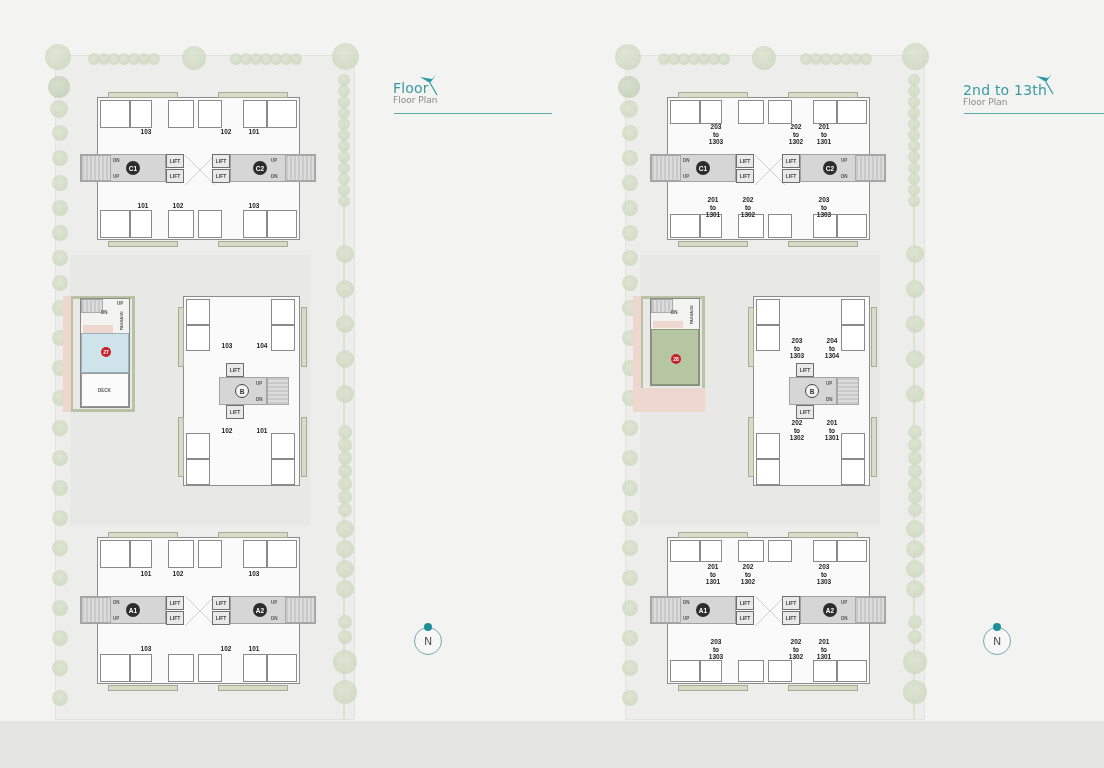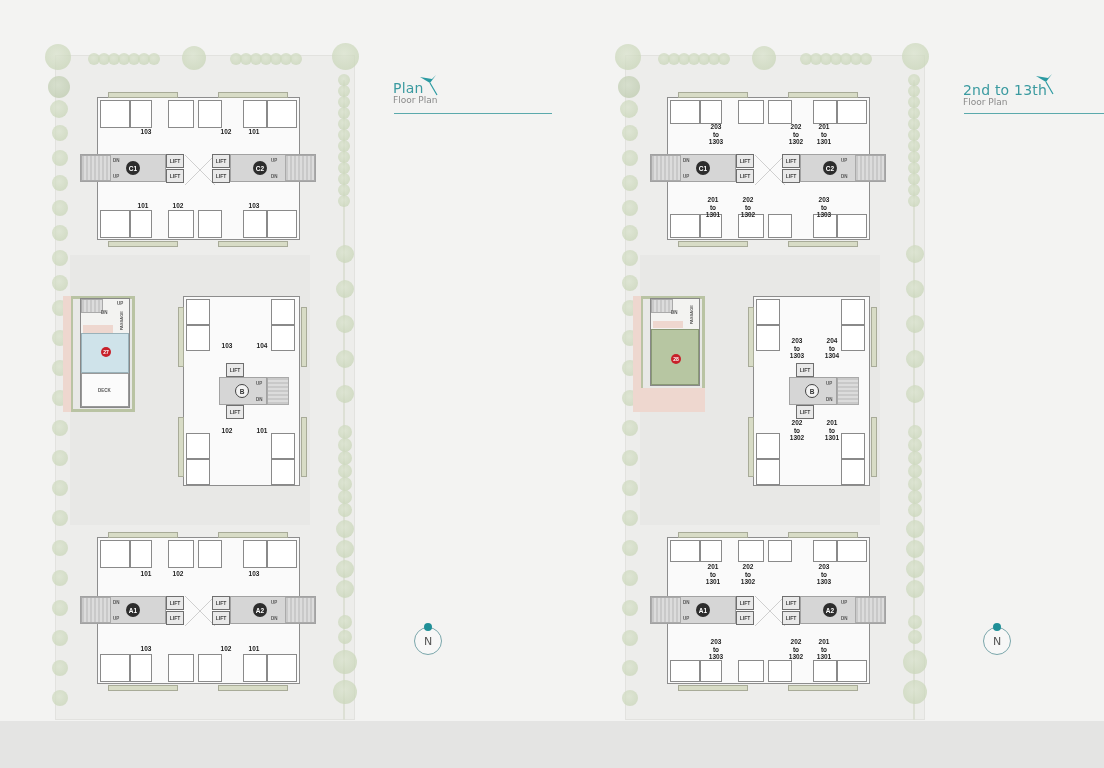--- a/index.html
+++ b/index.html
@@ -328,21 +328,21 @@
     </div>
     <div class="unit" style="left:33px;top:32px;">101</div>
     <div class="unit" style="left:65px;top:32px;">102</div>
     <div class="unit" style="left:141px;top:32px;">103</div>
     <div class="unit" style="left:33px;top:107px;">103</div>
     <div class="unit" style="left:113px;top:107px;">102</div>
     <div class="unit" style="left:141px;top:107px;">101</div>
   </div>
 
   <div class="title-block" style="left:393px;top:80px;">
-    <div class="title-main">Plan</div>
+    <div class="title-main">Floor</div>
     <div class="title-sub">Floor Plan</div>
   </div>
   <svg class="bird" style="left:416px;top:71px;" width="22" height="26" viewBox="0 0 22 26">
     <path d="M2 2 L14 6 L8 4 Z" fill="#1f8f97"></path>
     <path d="M4 6 L16 8 L20 4 L14 12 Z" fill="#2b9aa2"></path>
     <path d="M14 12 L21 24" stroke="#2b9aa2" stroke-width="1.2"></path>
   </svg>
   <div class="title-rule" style="left:394px;top:113px;width:158px;"></div>
 
   <div class="north" style="left:414px;top:627px;">

